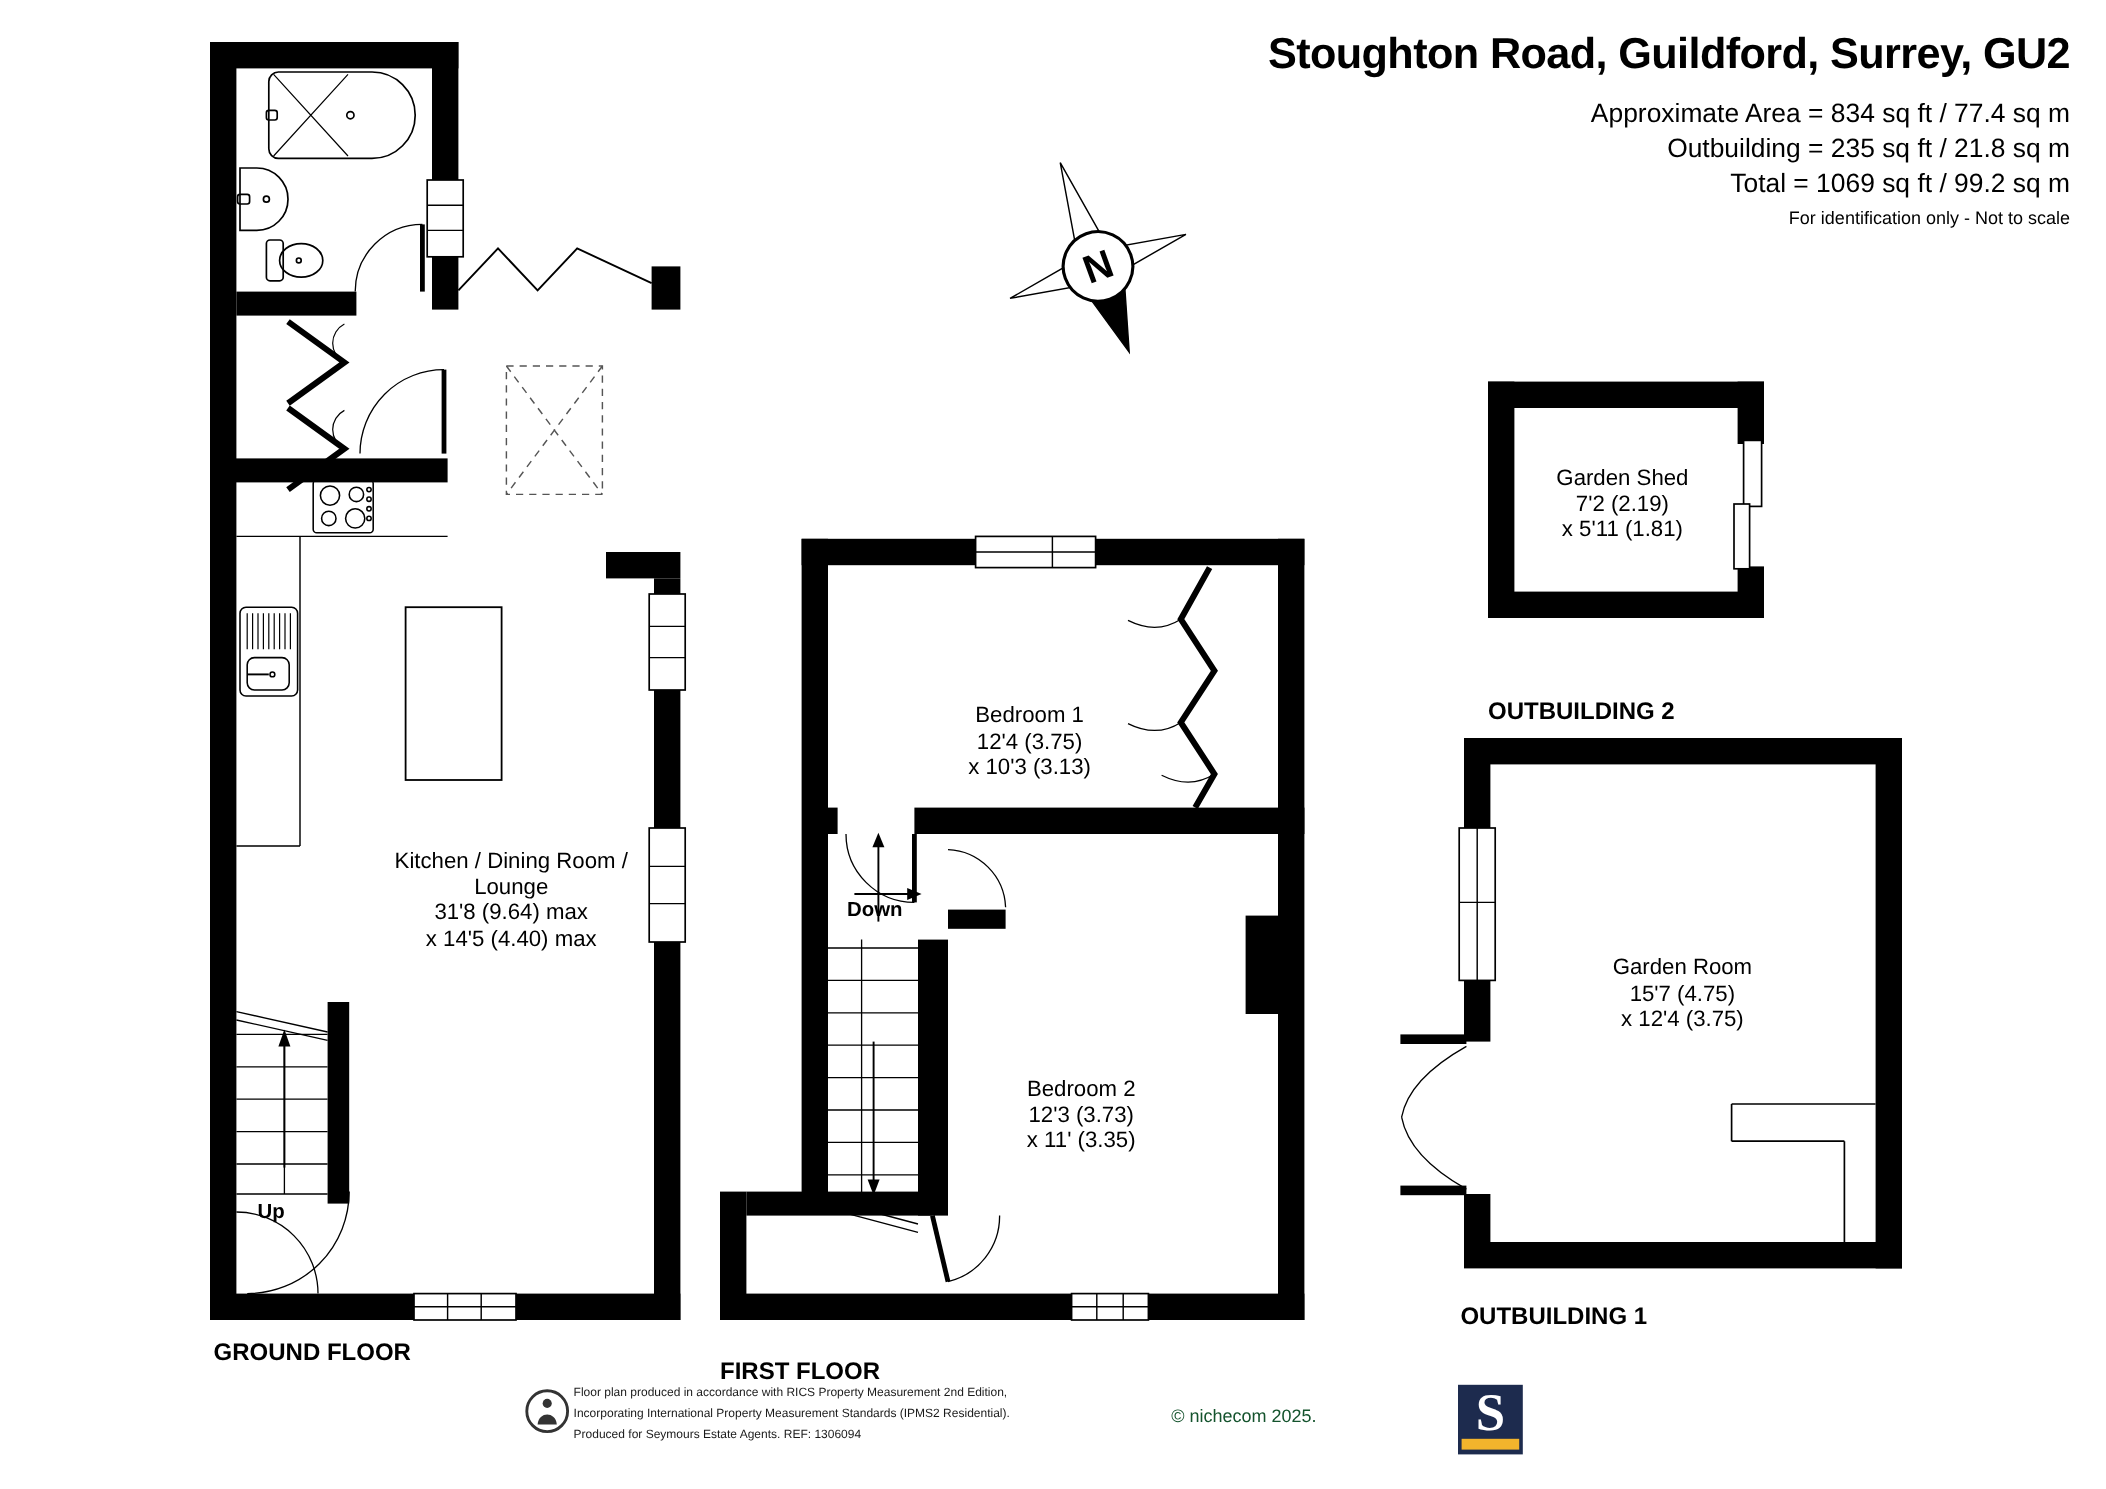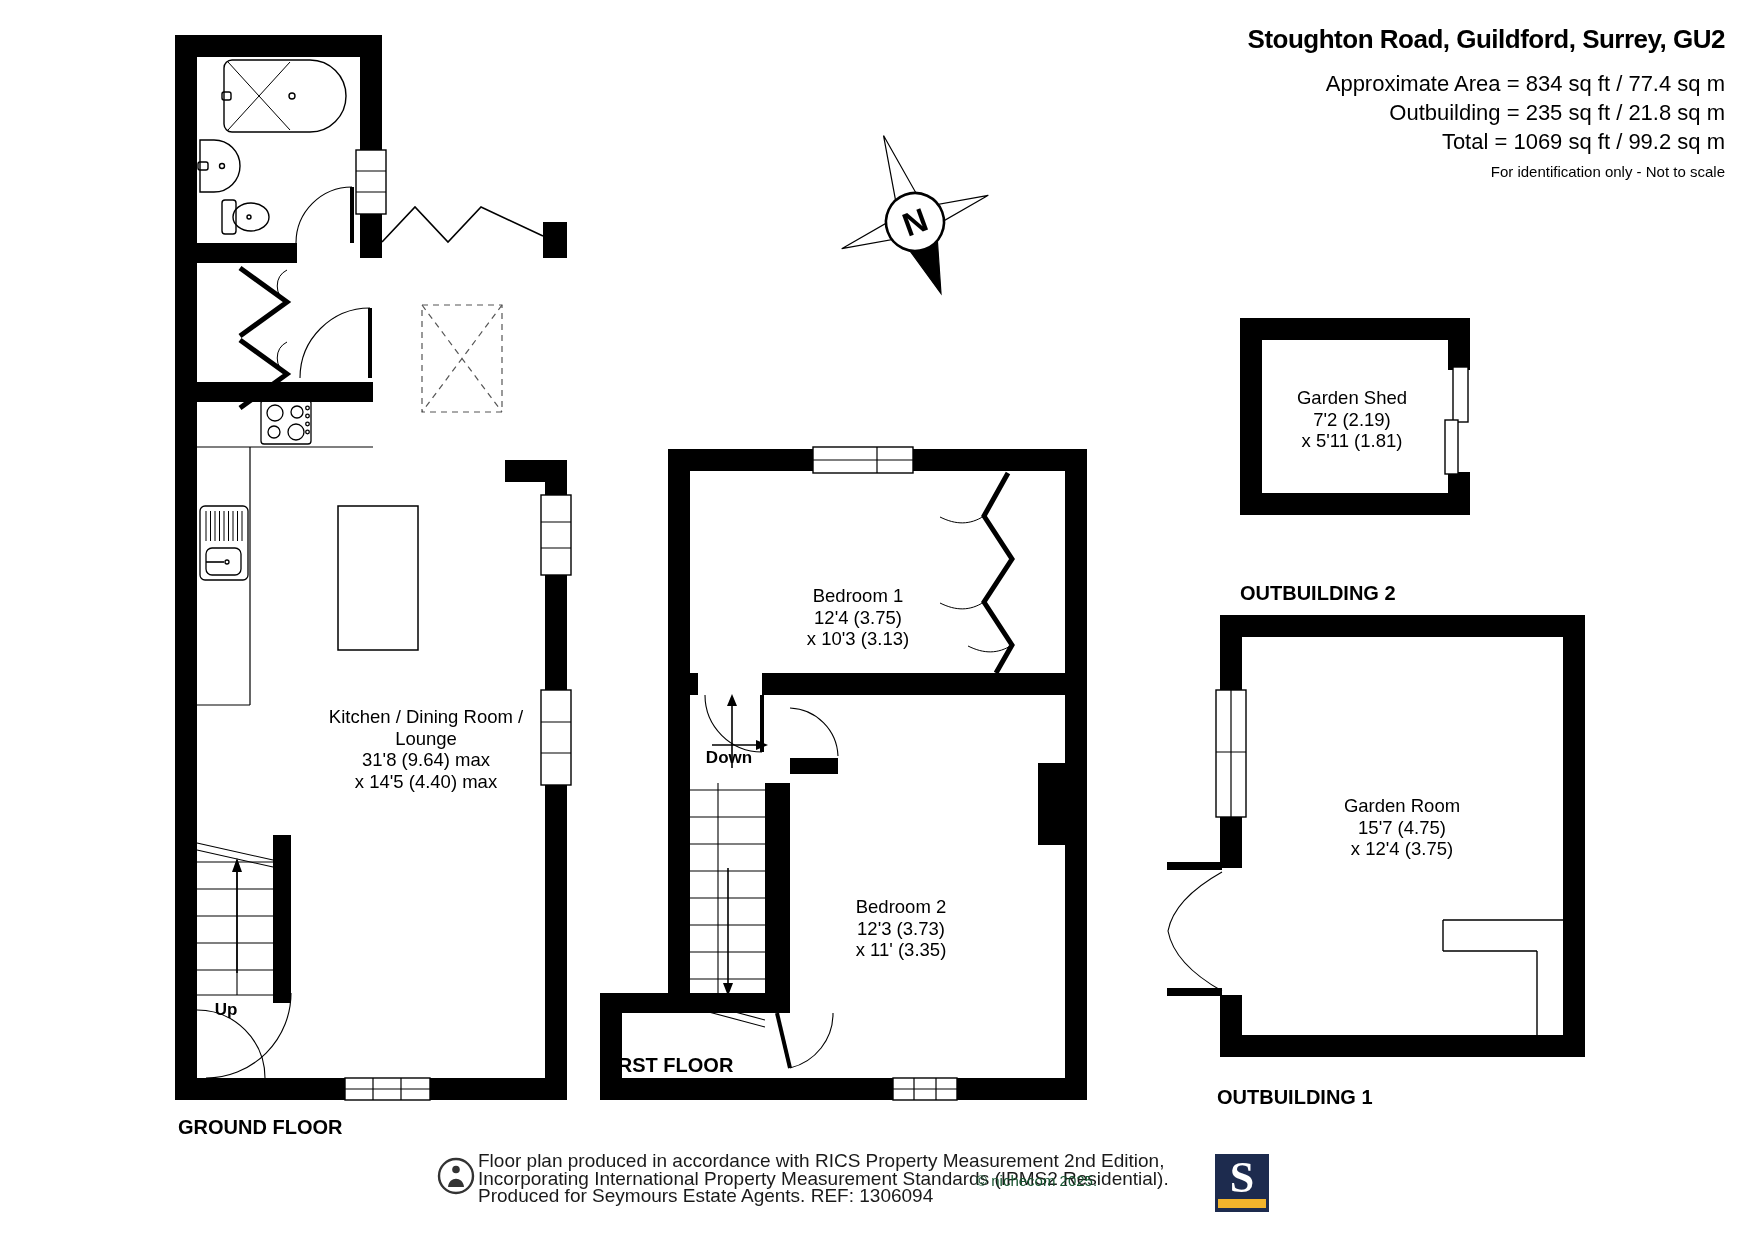--- a/index.html
+++ b/index.html
@@ -1,28 +1,28 @@
 <!DOCTYPE html>
 <html><head>
 <meta charset="utf-8">
 <style>
   html,body{margin:0;padding:0;background:#fff;}
   #canvas{position:relative;width:1755px;height:1241px;background:#ffffff;overflow:hidden;
           font-family:"Liberation Sans",sans-serif;color:#000;}
   svg{position:absolute;left:0;top:0;}
   .hdr{position:absolute;right:30px;top:24px;text-align:right;}
-  .hdr .title{font-size:26px;font-weight:bold;letter-spacing:-0.5px;margin-bottom:14px;}
+  .hdr .title{font-size:36px;font-weight:bold;letter-spacing:-0.5px;margin-bottom:14px;}
   .hdr .area{font-size:22px;line-height:29px;}
   .hdr .note{font-size:15px;margin-top:7px;}
   .lbl{position:absolute;transform:translateX(-50%);text-align:center;
        font-size:18.5px;line-height:21.5px;white-space:nowrap;}
   .lbl .nm{font-weight:normal;}
   .flr{position:absolute;font-weight:bold;font-size:20px;white-space:nowrap;}
   .dirlbl{position:absolute;transform:translateX(-50%);font-weight:bold;font-size:17px;white-space:nowrap;}
-  .ftxt{position:absolute;left:478px;top:1152px;font-size:19px;line-height:17.5px;color:#1a1a1a;}
+  .ftxt{position:absolute;left:478px;top:1152px;font-size:10px;line-height:17.5px;color:#1a1a1a;}
   .ftxt .ref{display:inline-block;}
   .copyright{position:absolute;left:976px;top:1172px;font-size:15px;color:#14532d;}
   .seylogo{position:absolute;left:1215px;top:1154px;width:54px;height:58px;}
   .seylogo .sq{position:absolute;inset:0;}
   .seylogo .s{position:absolute;left:0;right:0;top:-2px;text-align:center;color:#fff;
               font-family:"Liberation Serif",serif;font-size:44px;font-weight:bold;}
   .seylogo .bar{position:absolute;left:3px;right:3px;bottom:4px;height:9px;}
 </style>
 </head>
 <body>
@@ -264,21 +264,21 @@
   <div class="lbl" style="left:1402px;top:795px;">
     <div class="nm">Garden Room</div>
     <div>15'7 (4.75)</div>
     <div>x 12'4 (3.75)</div>
   </div>
 
   <div class="dirlbl" style="left:226px;top:1000px;">Up</div>
   <div class="dirlbl" style="left:729px;top:748px;">Down</div>
 
   <div class="flr" style="left:178px;top:1116px;">GROUND FLOOR</div>
-  <div class="flr" style="left:600px;top:1054px;">FIRST FLOOR</div>
+  <div class="flr" style="left:600px;top:1132px;">FIRST FLOOR</div>
   <div class="flr" style="left:1240px;top:562px;margin-top:20px;">OUTBUILDING 2</div>
   <div class="flr" style="left:1217px;top:1086px;">OUTBUILDING 1</div>
 
   <div class="ftxt">
     <div>Floor plan produced in accordance with RICS Property Measurement 2nd Edition,</div>
     <div>Incorporating International Property Measurement Standards (IPMS2 Residential).</div>
     <div>
       <span>Produced for Seymours Estate Agents.</span>
       <span class="ref">REF: 1306094</span>
     </div>

